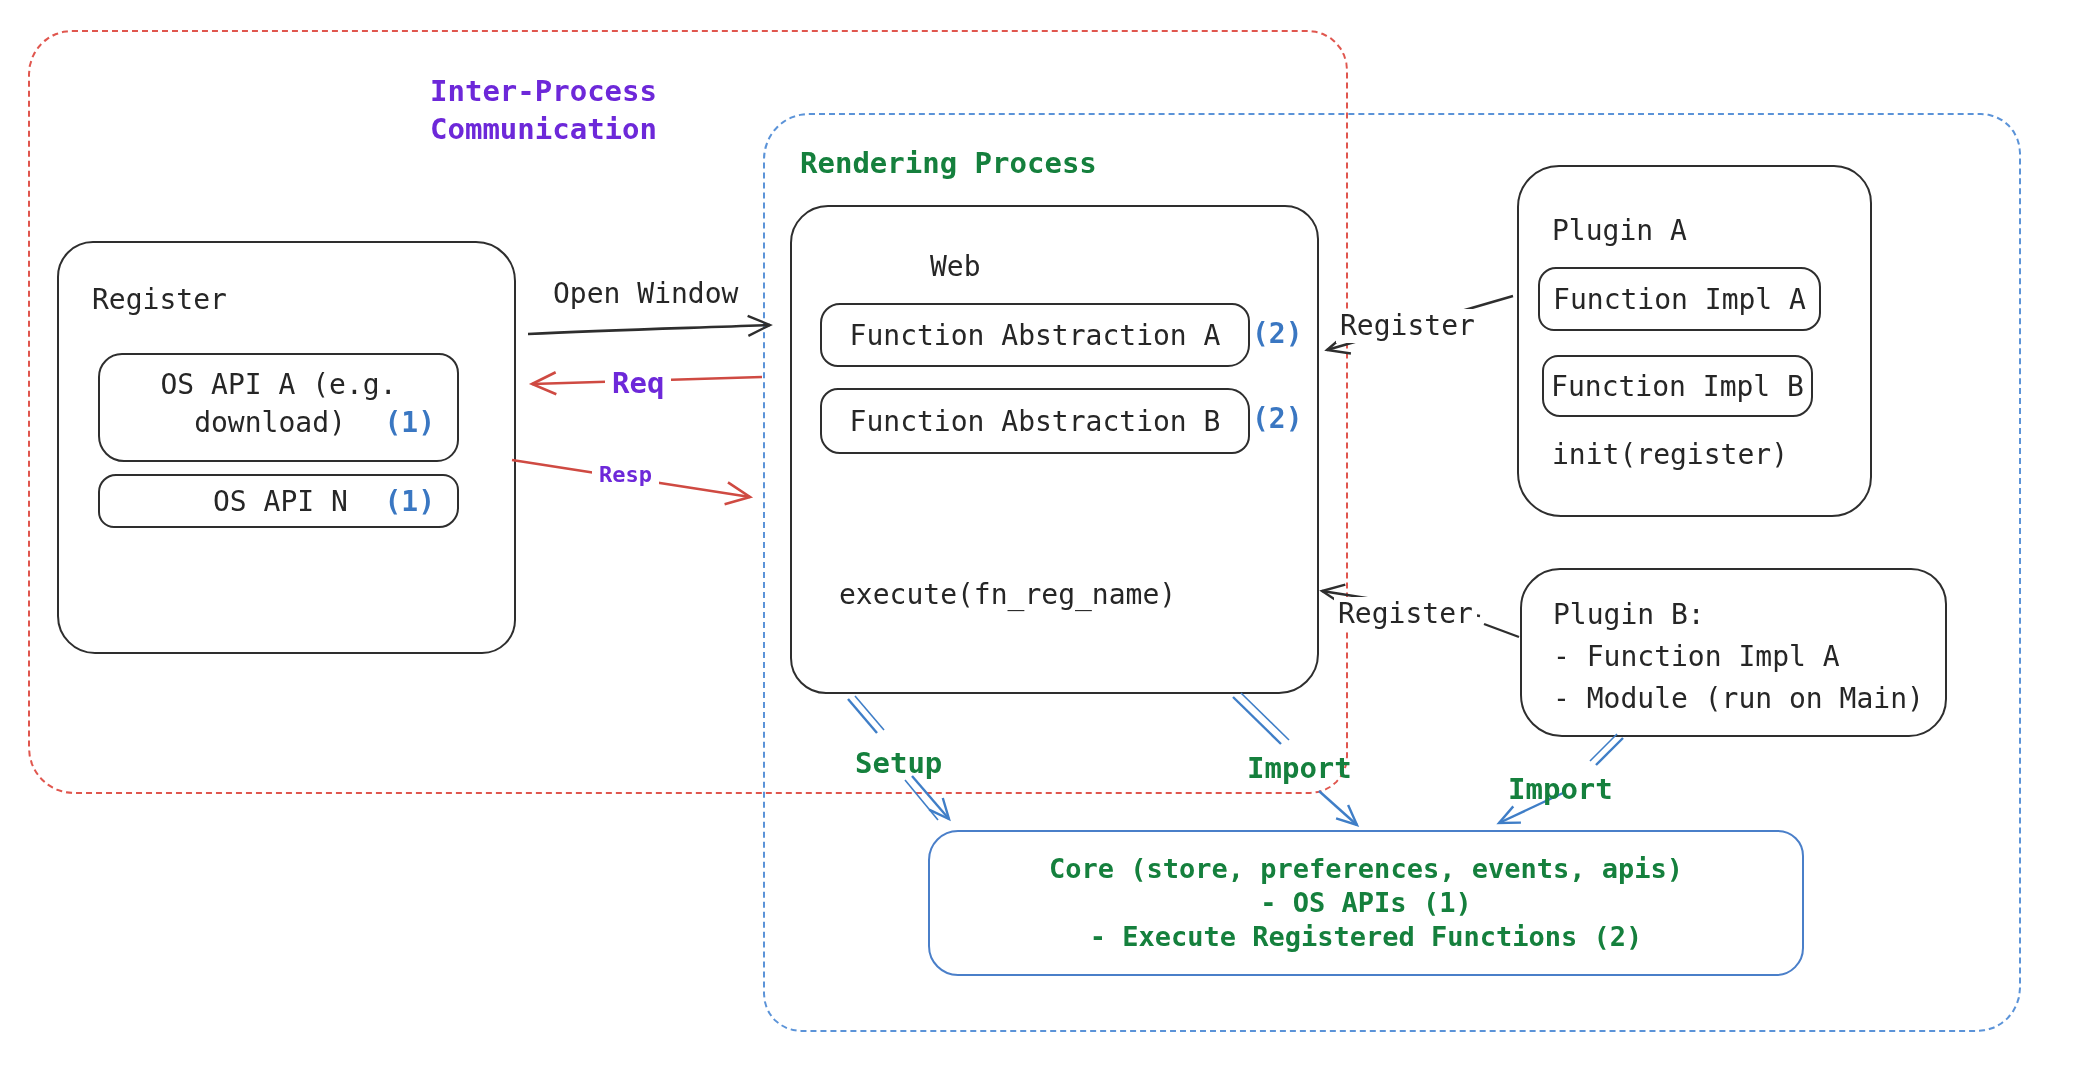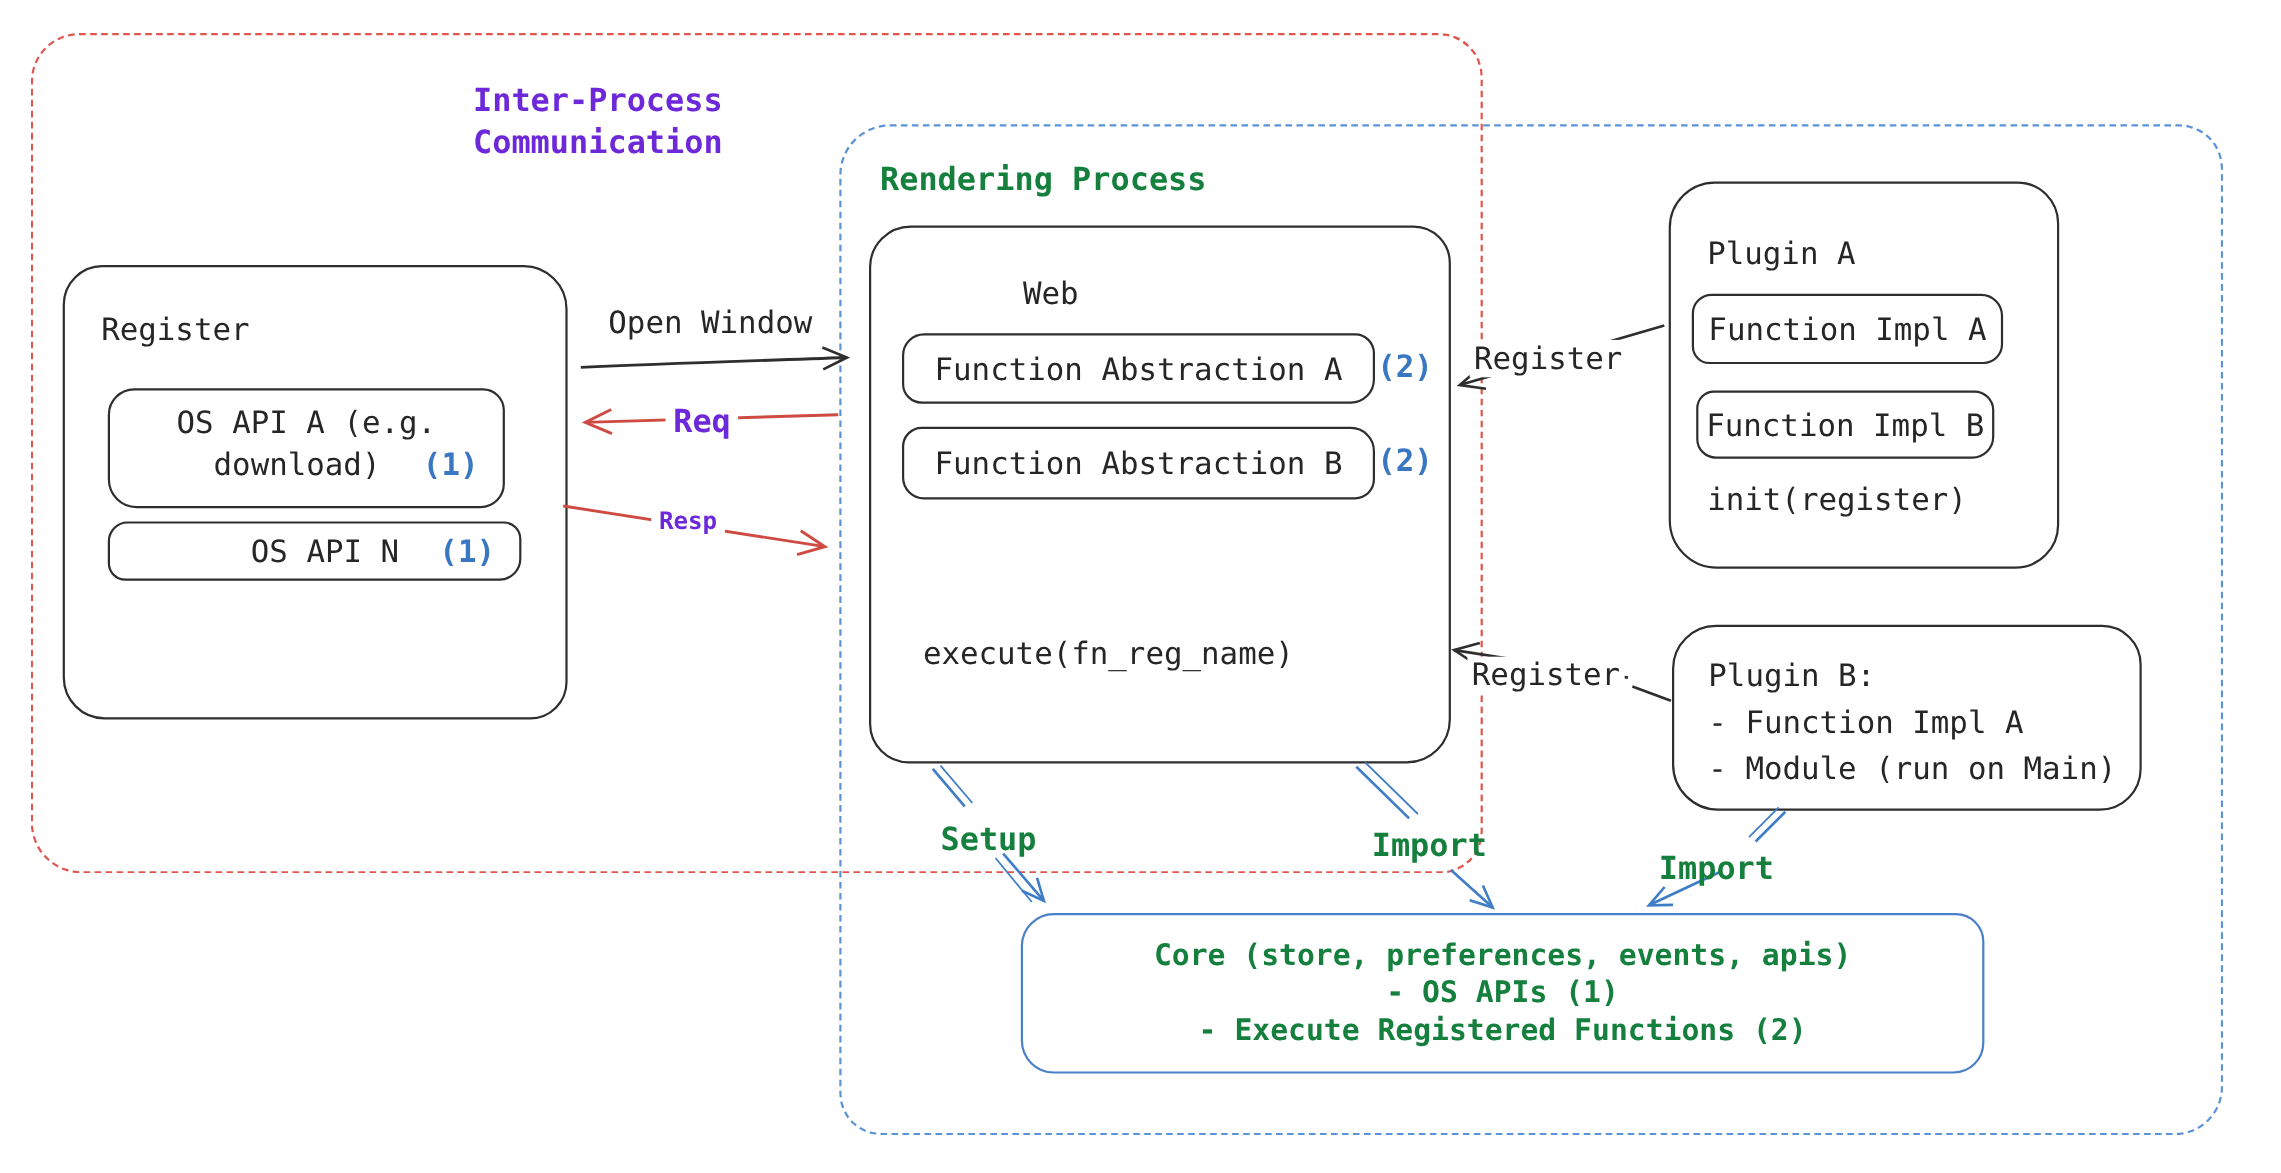--- a/index.html
+++ b/index.html
@@ -40,21 +40,21 @@
   <div class="lbl" style="left:92px;top:283px;">Register</div>
 
   <div class="box inner" style="left:98px;top:353px;width:357px;height:105px;border-radius:24px 20px 22px 26px;">
     <div style="position:relative;width:100%;height:100%;">
       <div class="lbl" style="left:0;top:13px;width:100%;text-align:center;white-space:nowrap;position:absolute;">OS API A (e.g.</div>
       <div class="lbl" style="left:70px;top:51px;width:200px;text-align:center;position:absolute;">download)</div>
       <div class="lbl ref" style="right:22px;top:51px;position:absolute;">(1)</div>
     </div>
   </div>
 
-  <div class="box inner" style="left:98px;top:474px;width:357px;height:50px;border-radius:18px 16px 20px 16px;padding-left:15px;">
+  <div class="box inner" style="left:98px;top:474px;width:357px;height:50px;border-radius:18px 16px 20px 16px;">
     <div style="position:relative;width:100%;height:100%;">
       <div class="lbl" style="left:113px;top:9px;position:absolute;">OS API N</div>
       <div class="lbl ref" style="right:22px;top:9px;position:absolute;">(1)</div>
     </div>
   </div>
 
   <div class="box" style="left:790px;top:205px;width:525px;height:485px;border-radius:38px 34px 40px 36px;"></div>
   <div class="lbl" style="left:930px;top:250px;">Web</div>
 
   <div class="box inner ctr" style="left:820px;top:303px;width:426px;height:60px;border-radius:20px 18px 22px 18px;">

